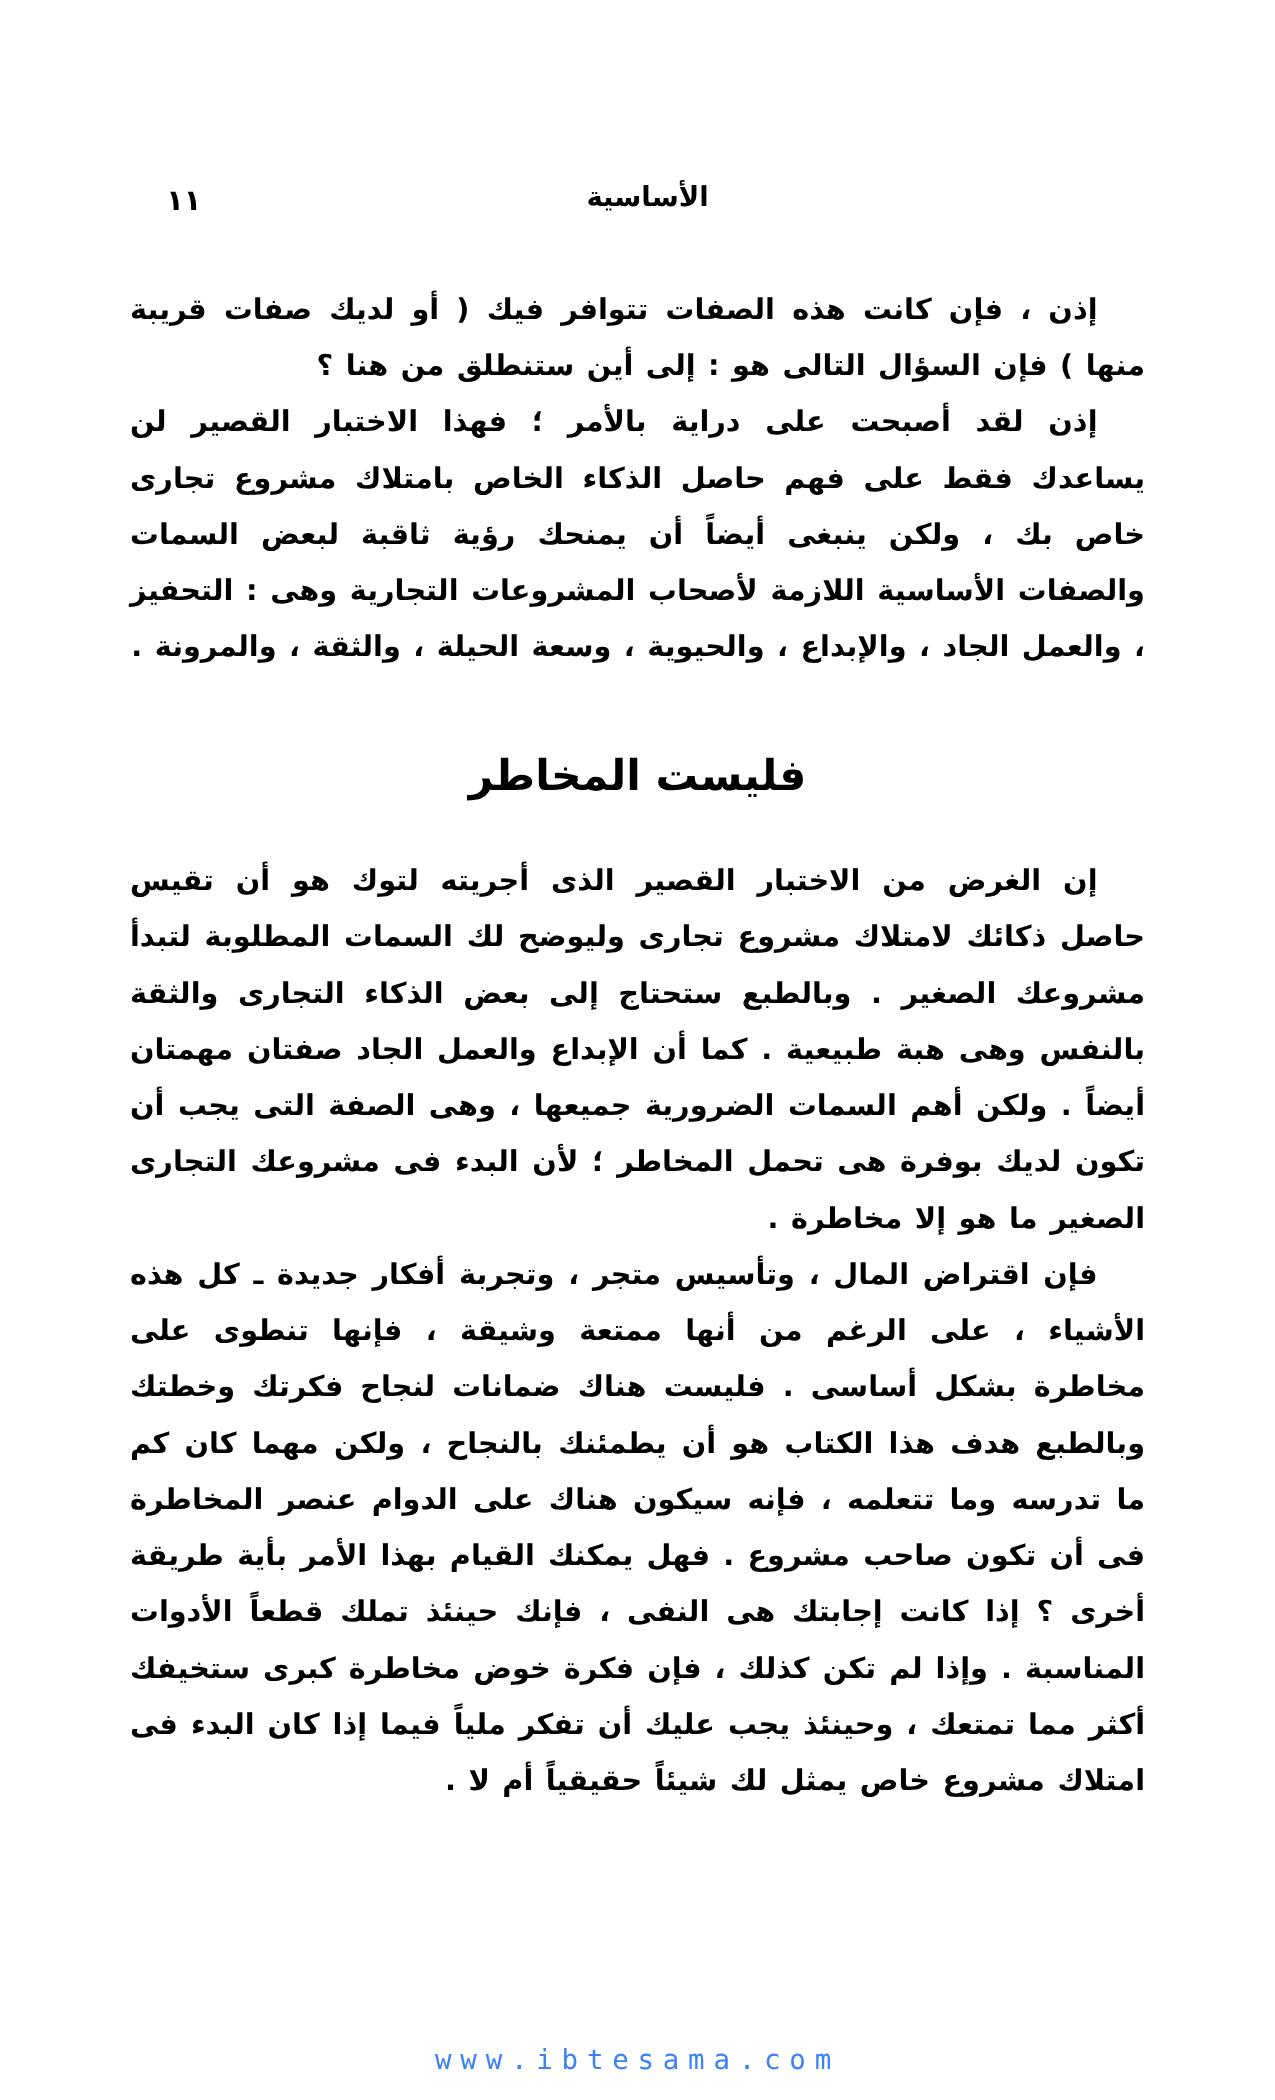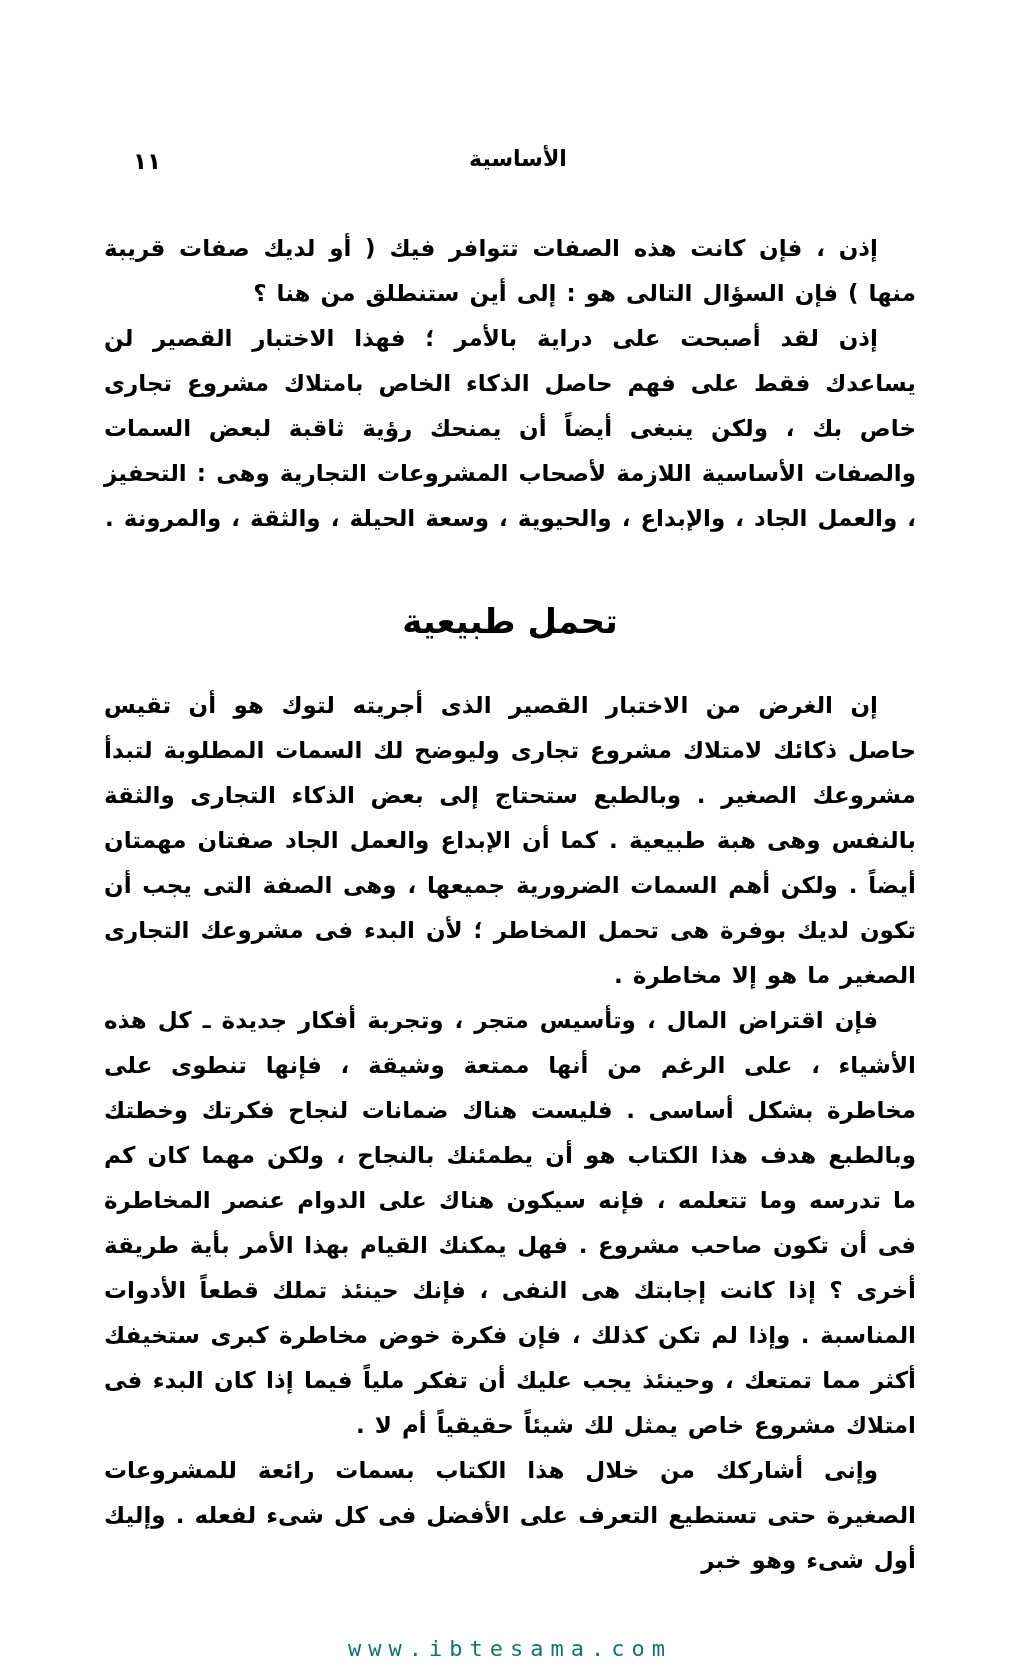--- a/index.html
+++ b/index.html
@@ -64,43 +64,42 @@
     font-weight: bold;
     text-indent: 0;
     letter-spacing: 1px;
   }
   .watermark {
     position: absolute;
     top: 1636px;
     left: 0;
     width: 100%;
     text-align: center;
-    color: #0f766e;
+    color: #3b82f6;
     font-family: "DejaVu Sans Mono", monospace;
     font-size: 22px;
     letter-spacing: 7px;
     direction: ltr;
   }
 </style>
 </head>
 <body>
 
 <div class="page">
 
   <header class="page-header">
     <span class="page-number">١١</span>
     <span class="running-title">الأساسية</span>
   </header>
 
   <main class="content" dir="rtl">
     <p class="para">إذن ، فإن كانت هذه الصفات تتوافر فيك ( أو لديك صفات قريبة منها ) فإن السؤال التالى هو : إلى أين ستنطلق من هنا ؟</p>
     <p class="para">إذن لقد أصبحت على دراية بالأمر ؛ فهذا الاختبار القصير لن يساعدك فقط على فهم حاصل الذكاء الخاص بامتلاك مشروع تجارى خاص بك ، ولكن ينبغى أيضاً أن يمنحك رؤية ثاقبة لبعض السمات والصفات الأساسية اللازمة لأصحاب المشروعات التجارية وهى : التحفيز ، والعمل الجاد ، والإبداع ، والحيوية ، وسعة الحيلة ، والثقة ، والمرونة .</p>
 
-    <h2 class="section-heading">تحمل طبيعية</h2>
+    <h2 class="section-heading">فليست المخاطر</h2>
 
     <p class="para">إن الغرض من الاختبار القصير الذى أجريته لتوك هو أن تقيس حاصل ذكائك لامتلاك مشروع تجارى وليوضح لك السمات المطلوبة لتبدأ مشروعك الصغير . وبالطبع ستحتاج إلى بعض الذكاء التجارى والثقة بالنفس وهى هبة طبيعية . كما أن الإبداع والعمل الجاد صفتان مهمتان أيضاً . ولكن أهم السمات الضرورية جميعها ، وهى الصفة التى يجب أن تكون لديك بوفرة هى تحمل المخاطر ؛ لأن البدء فى مشروعك التجارى الصغير ما هو إلا مخاطرة .</p>
     <p class="para">فإن اقتراض المال ، وتأسيس متجر ، وتجربة أفكار جديدة ـ كل هذه الأشياء ، على الرغم من أنها ممتعة وشيقة ، فإنها تنطوى على مخاطرة بشكل أساسى . فليست هناك ضمانات لنجاح فكرتك وخطتك وبالطبع هدف هذا الكتاب هو أن يطمئنك بالنجاح ، ولكن مهما كان كم ما تدرسه وما تتعلمه ، فإنه سيكون هناك على الدوام عنصر المخاطرة فى أن تكون صاحب مشروع . فهل يمكنك القيام بهذا الأمر بأية طريقة أخرى ؟ إذا كانت إجابتك هى النفى ، فإنك حينئذ تملك قطعاً الأدوات المناسبة . وإذا لم تكن كذلك ، فإن فكرة خوض مخاطرة كبرى ستخيفك أكثر مما تمتعك ، وحينئذ يجب عليك أن تفكر ملياً فيما إذا كان البدء فى امتلاك مشروع خاص يمثل لك شيئاً حقيقياً أم لا .</p>
-    <p class="para">وإنى أشاركك من خلال هذا الكتاب بسمات رائعة للمشروعات الصغيرة حتى تستطيع التعرف على الأفضل فى كل شىء لفعله . وإليك أول شىء وهو خبر</p>
   </main>
 
   <div class="watermark">www.ibtesama.com</div>
 
 </div>
 
 </body></html>

